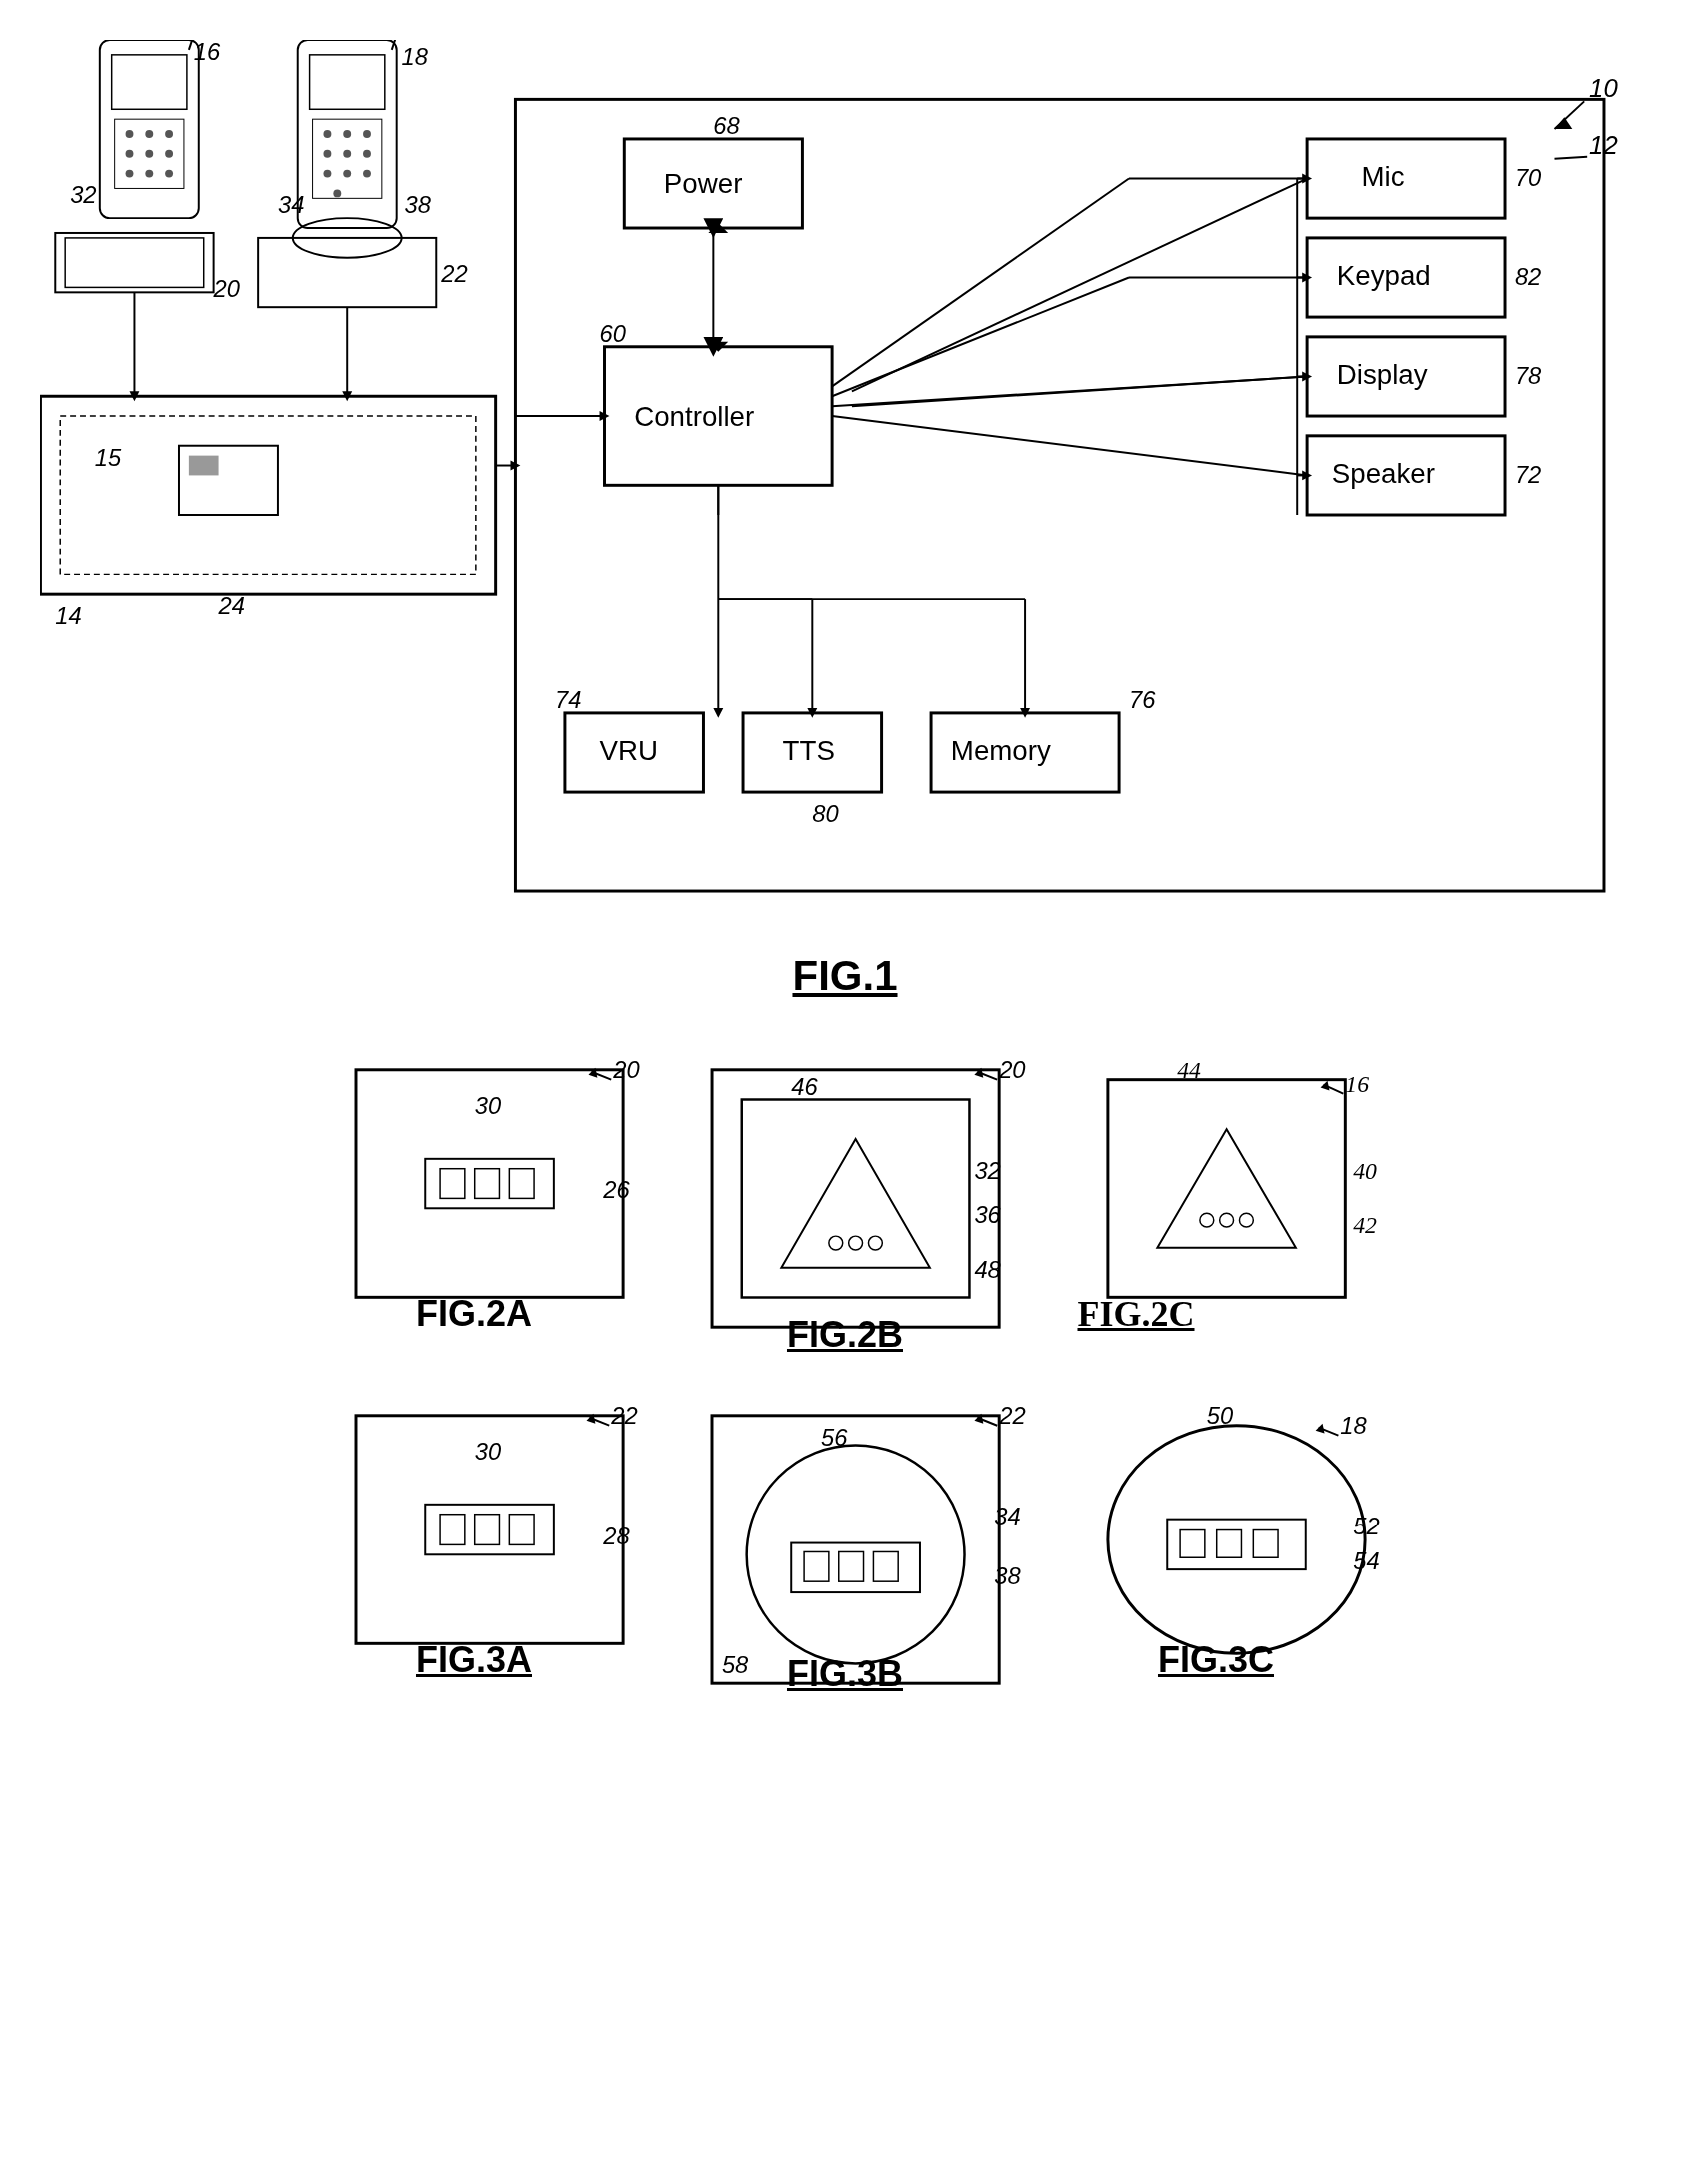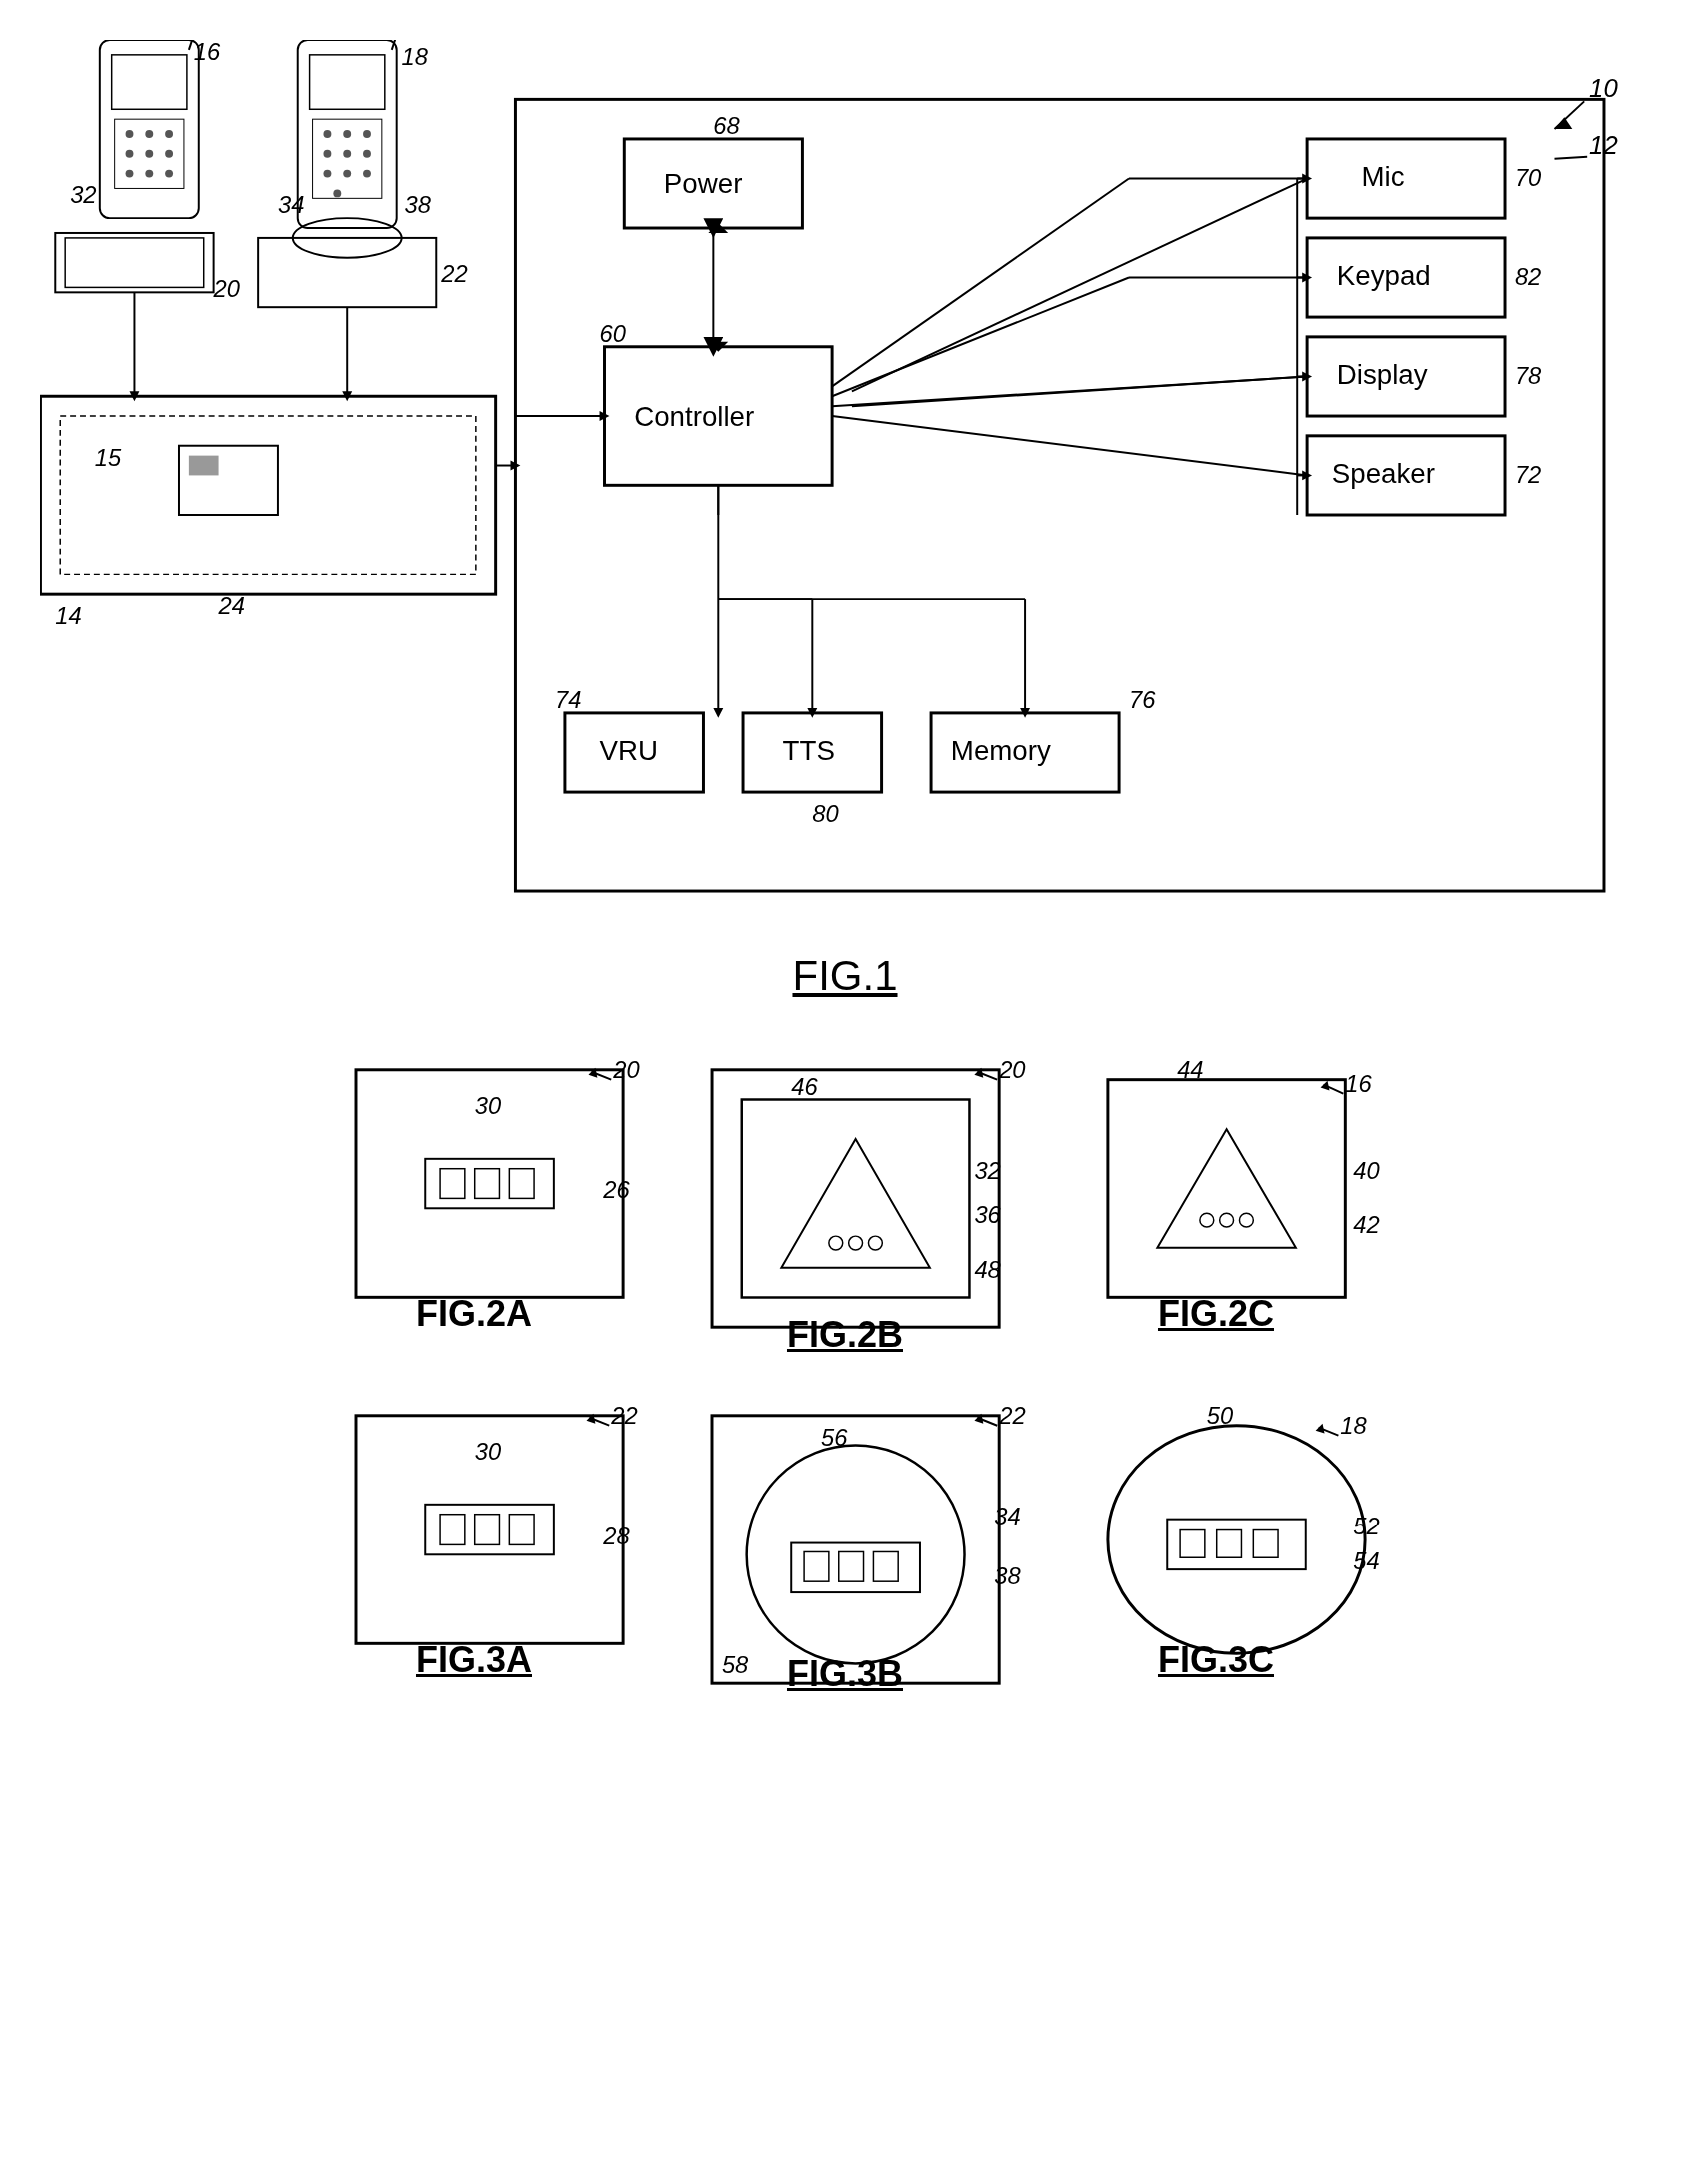--- a/index.html
+++ b/index.html
@@ -216,21 +216,21 @@
           <path d="M0,0 L10,5 L0,10 Z" fill="#000"></path>
         </marker>
         <marker id="arrowb" markerWidth="10" markerHeight="10" refX="5" refY="5" orient="auto-start-reverse">
           <path d="M0,0 L10,5 L0,10 Z" fill="#000"></path>
         </marker>
       </defs>
 
     </svg>
 
     <div style="position:absolute; bottom:10px; left:50%; transform:translateX(-50%);">
-      <span style="font-size:42px; font-weight:normal; text-decoration:underline;">FIG.1</span>
+      <span style="font-size:42px; font-weight:bold; text-decoration:underline;">FIG.1</span>
     </div>
 
   </div>
 
   <div style="display:flex; justify-content:center; gap:79px; margin:20px 0 0 0; align-items:flex-start;">
 
     <div style="display:flex;flex-direction:column;align-items:center;position:relative;">
       <div style="position:relative;width:277px;height:238px;">
         <svg width="317" height="277" viewBox="0 0 320 280">
 
@@ -277,21 +277,21 @@
           <text x="285" y="230" font-size="24" font-style="italic">48</text>
 
           <text x="310" y="28" font-size="24" font-style="italic">20</text>
           <line x1="308" y1="30" x2="288" y2="22" stroke="#000" stroke-width="2"></line>
           <polygon points="292,18 285,25 294,28" fill="#000"></polygon>
         </svg>
       </div>
       <div style="font-size:36px;font-weight:bold;text-decoration:underline;margin-top:7px;">FIG.2B</div>
     </div>
 
-    <div style="display:flex;flex-direction:column;align-items:center;position:relative;">
+    <div style="display:flex;flex-direction:column;position:relative;font-family:Liberation Serif, serif;">
       <div style="position:relative;width:277px;height:238px;">
         <svg width="317" height="277" viewBox="0 0 320 280">
 
           <rect x="30" y="30" width="240" height="220" fill="none" stroke="#000" stroke-width="3"></rect>
 
           <polygon points="150,80 80,200 220,200" fill="none" stroke="#000" stroke-width="2"></polygon>
 
           <circle cx="130" cy="172" r="7" fill="none" stroke="#000" stroke-width="1.5"></circle>
           <circle cx="150" cy="172" r="7" fill="none" stroke="#000" stroke-width="1.5"></circle>
           <circle cx="170" cy="172" r="7" fill="none" stroke="#000" stroke-width="1.5"></circle>

